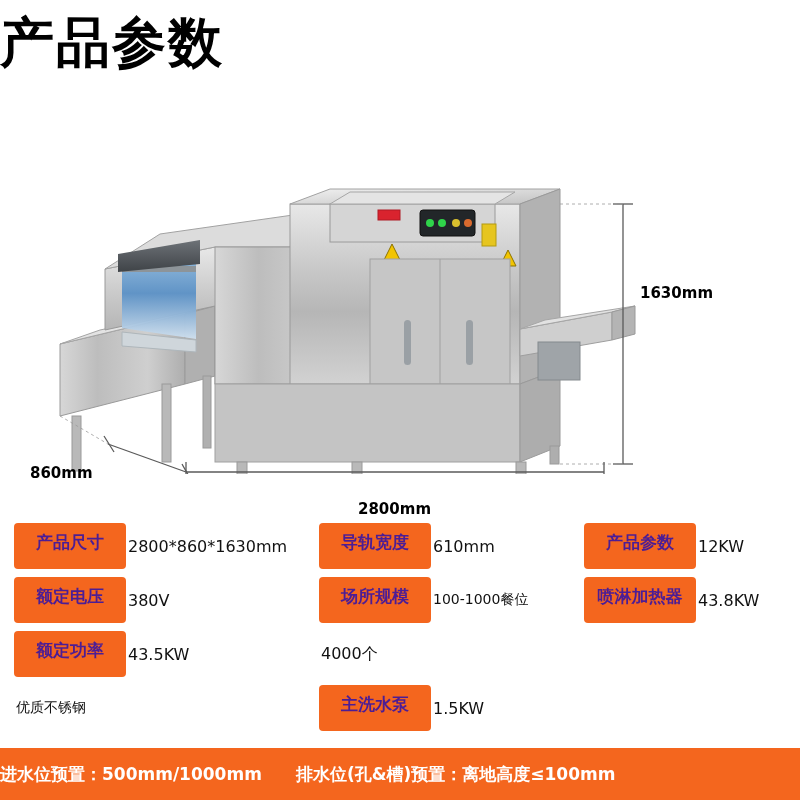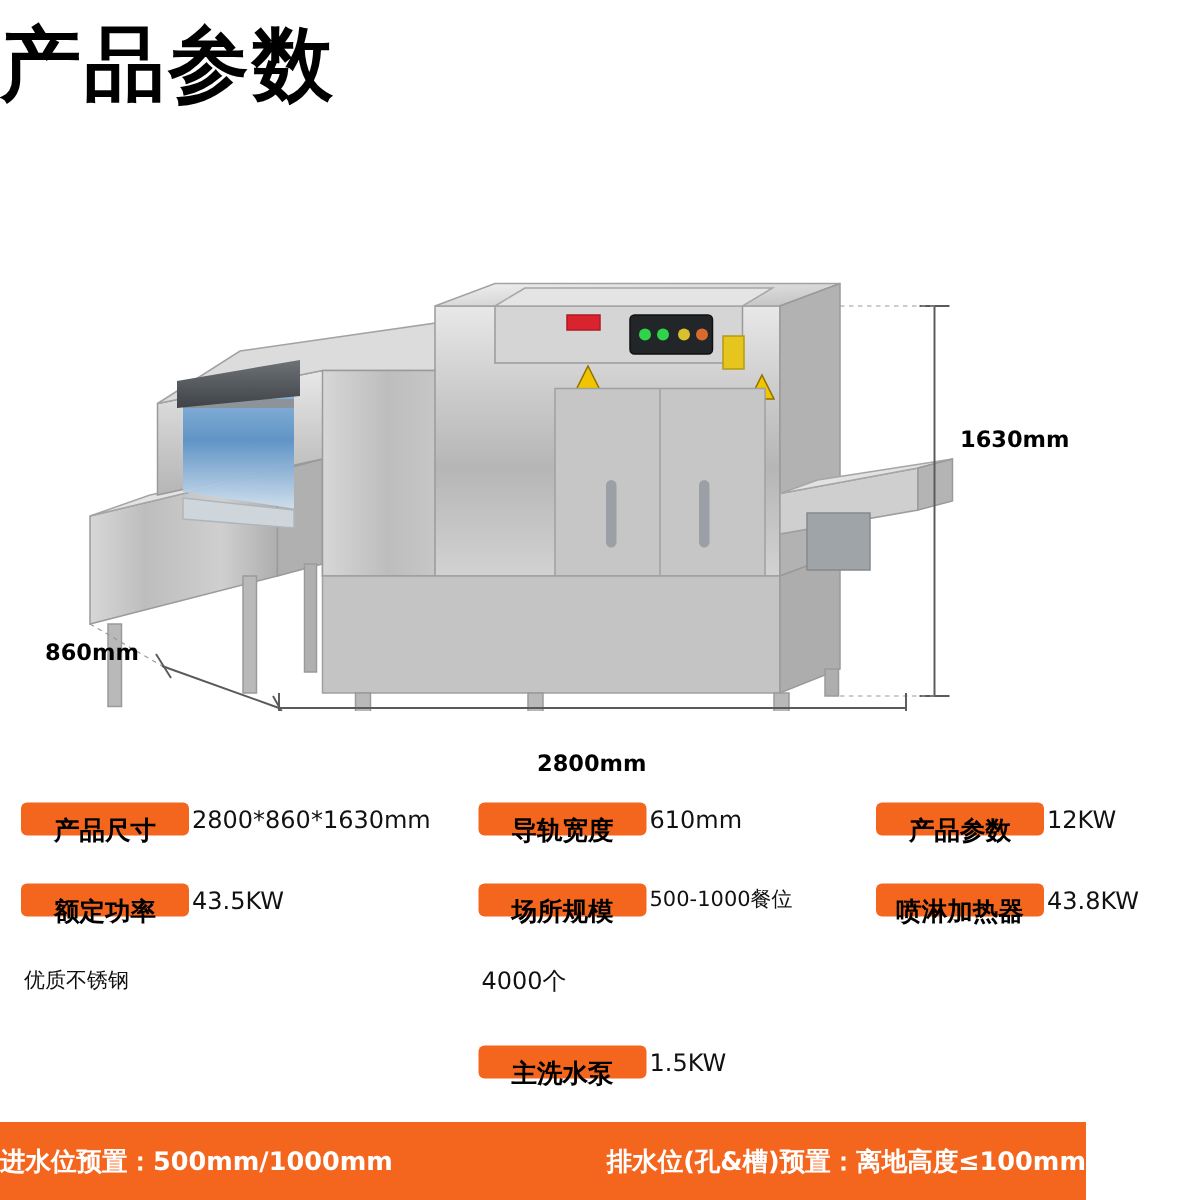--- a/index.html
+++ b/index.html
@@ -58,51 +58,51 @@
   .spec-col.c3 { width: 202px; }
 
   .spec-row {
     display: flex;
     align-items: center;
     height: 42px;
     margin-bottom: 12px;
   }
   .spec-key {
     background: #f4661e;
-    color: #000000;
+    color: #4c1d95;
     font-size: 17px;
     font-weight: bold;
-    height: 22px;
+    height: 46px;
     line-height: 38px;
     padding: 0 8px;
     border-radius: 4px;
     text-align: center;
     white-space: nowrap;
   }
   .k5 { width: 112px; }
   .k5b { width: 112px; }
   .spec-val {
     font-size: 16px;
     color: #111;
     margin-left: 2px;
     white-space: nowrap;
   }
   .spec-val.small { font-size: 14px; }
 
   
   .footer {
     position: absolute;
     left: 0; bottom: 0;
-    width: 724px;
+    width: 800px;
     height: 52px;
     background: #f4661e;
     color: #fff;
     display: flex;
     align-items: center;
-    justify-content: space-between;
+    justify-content: flex-start;
     gap: 34px;
     font-size: 17px;
     font-weight: bold;
   }
 </style>
 </head>
 <body>
 
 <div class="title">产品参数</div>
 
@@ -204,47 +204,51 @@
     <line x1="604" y1="378" x2="604" y2="390" stroke="#5a5a5a" stroke-width="1.3"></line>
 
     <line x1="108" y1="360" x2="186" y2="388" stroke="#5a5a5a" stroke-width="1.3"></line>
     <line x1="104" y1="352" x2="114" y2="368" stroke="#5a5a5a" stroke-width="1.3"></line>
     <line x1="182" y1="380" x2="191" y2="396" stroke="#5a5a5a" stroke-width="1.3"></line>
     <line x1="60" y1="332" x2="108" y2="360" stroke="#9a9a9a" stroke-width="0.8" stroke-dasharray="3,3"></line>
   </svg>
 
   <div class="dim-label" style="left:640px; top:200px;">1630mm</div>
   <div class="dim-label" style="left:358px; top:416px;">2800mm</div>
-  <div class="dim-label" style="left:30px; top:342px;">860mm</div>
+  <div class="dim-label" style="left:30px; top:380px;">860mm</div>
 </div>
 
 <div class="specs">
 
   <div class="spec-col c1">
     <div class="spec-row">
       <div class="spec-key k5">产品尺寸</div>
       <div class="spec-val">2800*860*1630mm</div>
     </div>
     <div class="spec-row">
+      <div class="spec-key k5">额定电压</div>
+      <div class="spec-val">380V</div>
+    </div>
+    <div class="spec-row">
       <div class="spec-key k5">额定功率</div>
       <div class="spec-val">43.5KW</div>
     </div>
     <div class="spec-row">
       <div class="spec-val small">优质不锈钢</div>
     </div>
   </div>
 
   <div class="spec-col c2">
     <div class="spec-row">
       <div class="spec-key k5">导轨宽度</div>
       <div class="spec-val">610mm</div>
     </div>
     <div class="spec-row">
       <div class="spec-key k5">场所规模</div>
-      <div class="spec-val small">500-1000餐位</div>
+      <div class="spec-val small">100-1000餐位</div>
     </div>
     <div class="spec-row">
       <div class="spec-val">4000个</div>
     </div>
     <div class="spec-row">
       <div class="spec-key k5">主洗水泵</div>
       <div class="spec-val">1.5KW</div>
     </div>
   </div>
 

